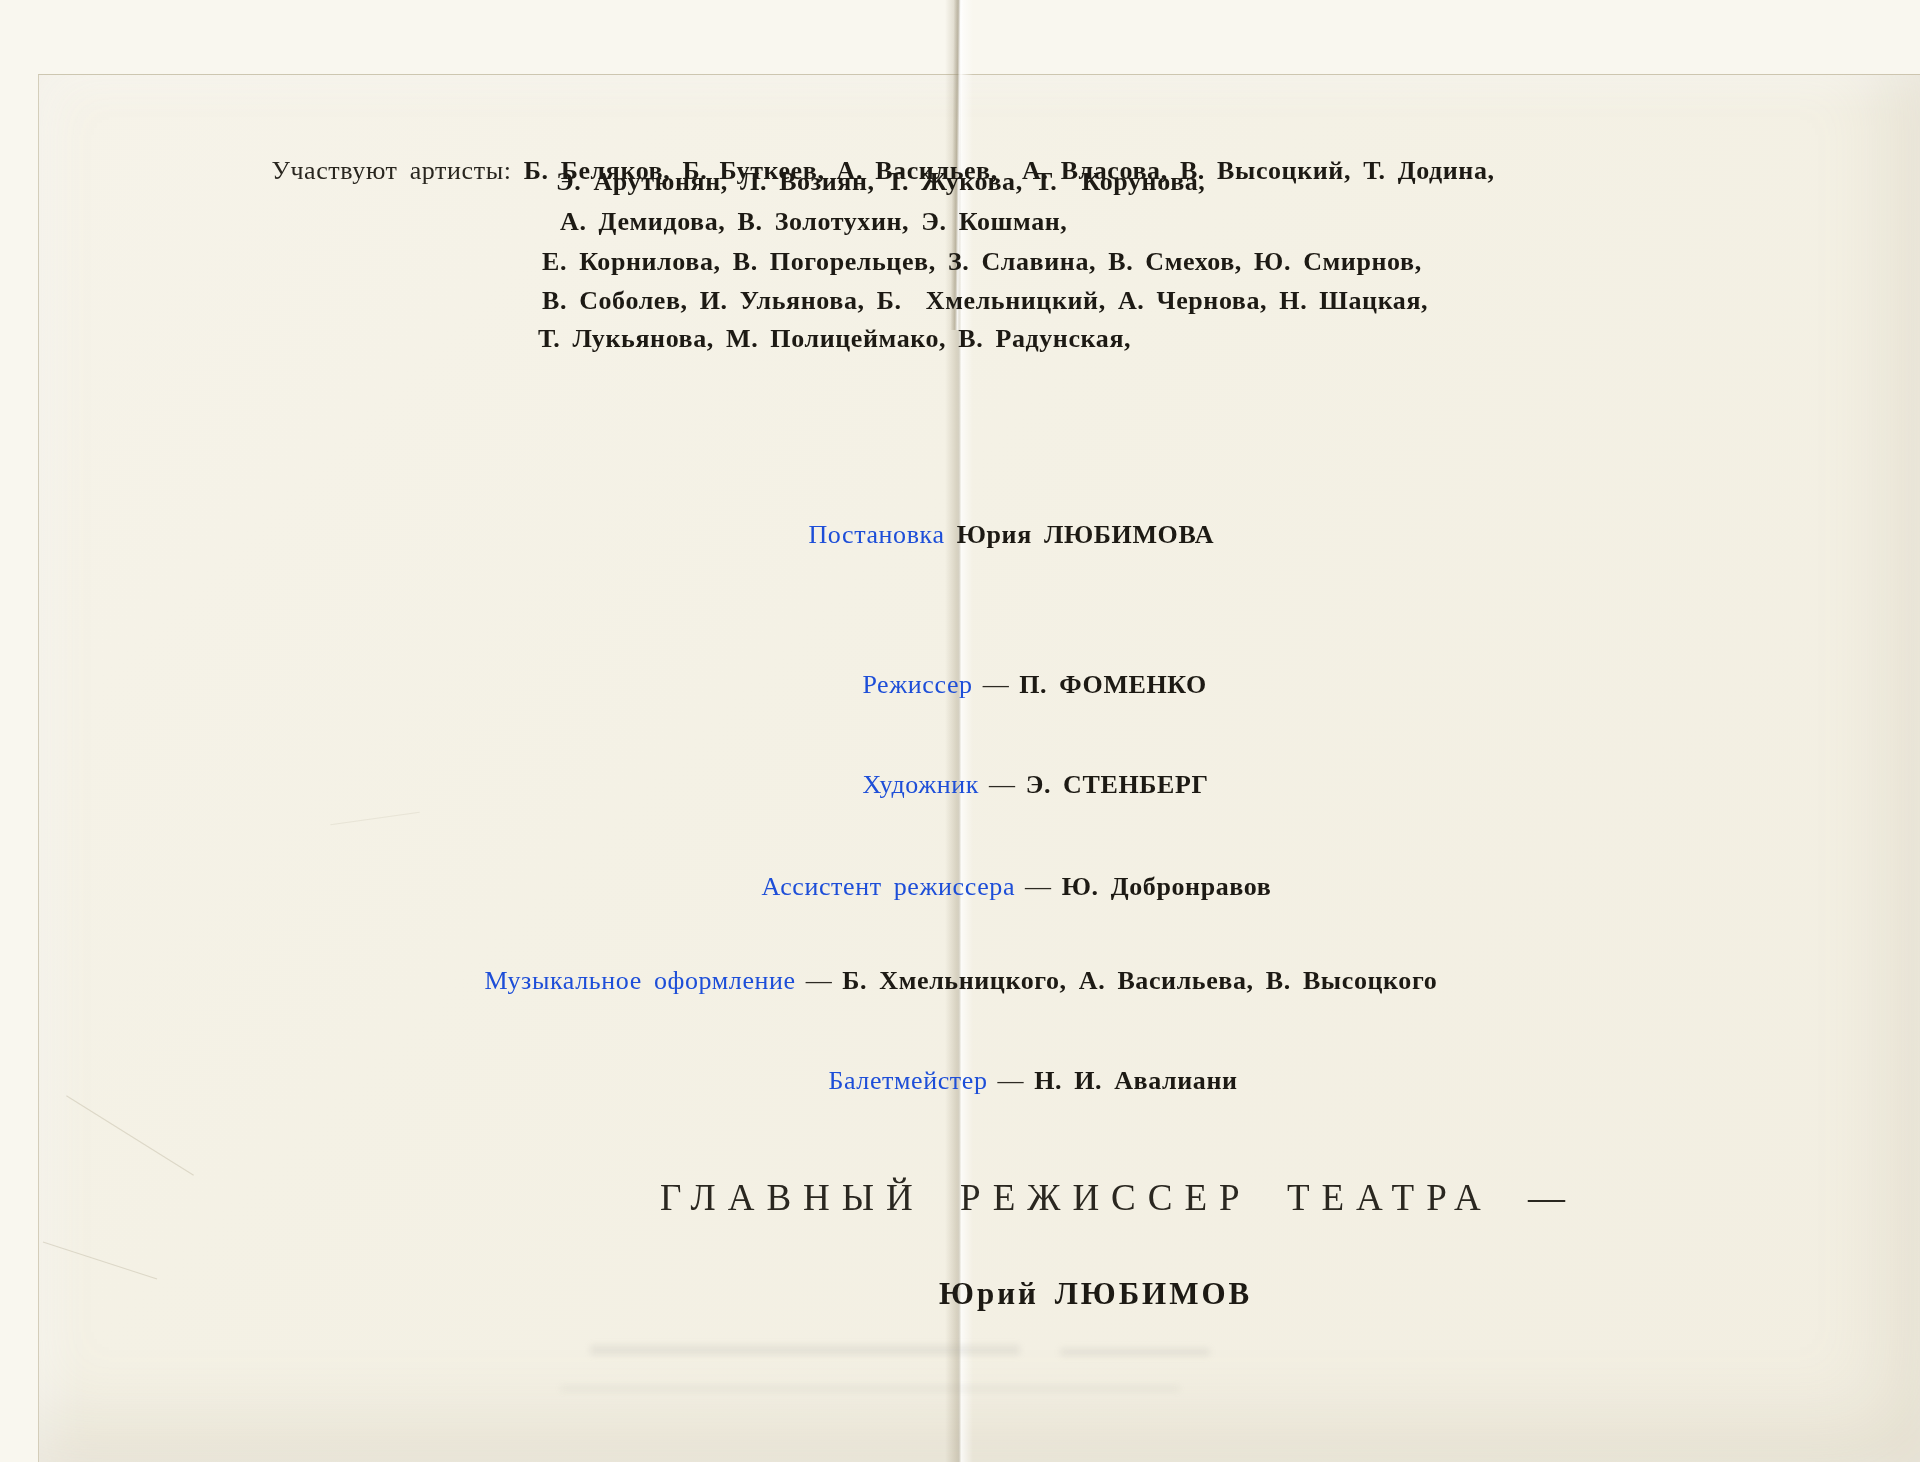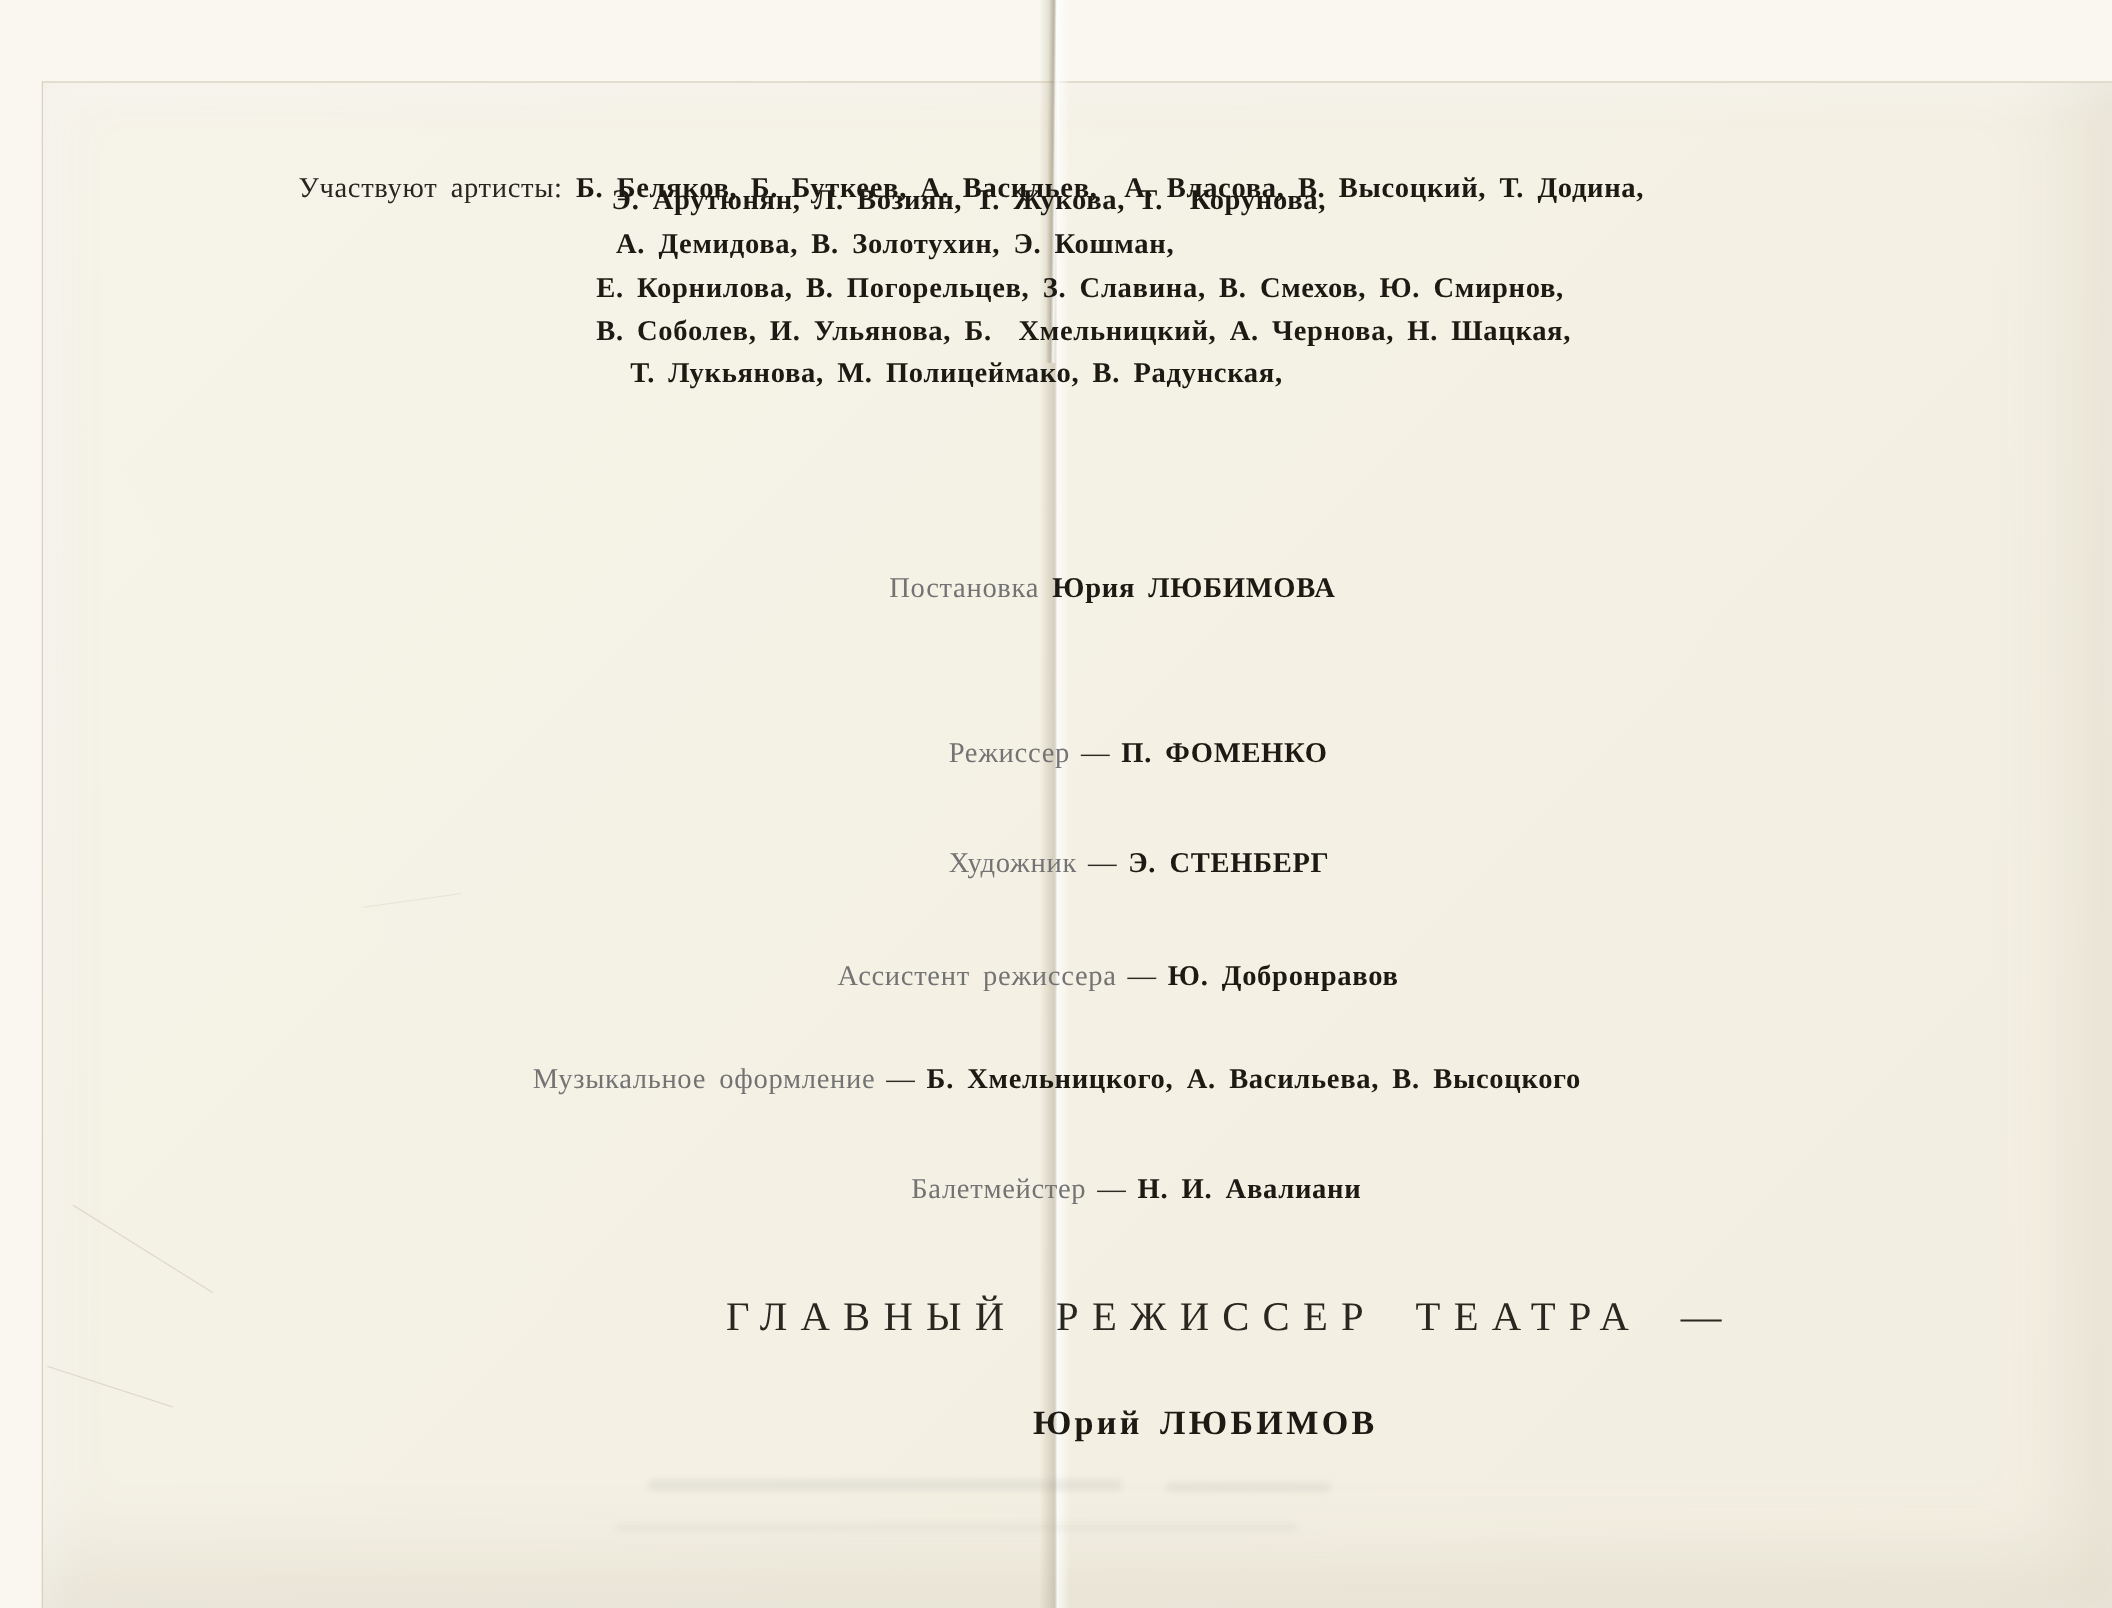--- a/index.html
+++ b/index.html
@@ -72,21 +72,21 @@
 
   .line {
     position: absolute;
     white-space: pre;
     color: #29261f;
     font-size: 26px;
     letter-spacing: 0.6px;
     word-spacing: 5px;
   }
   .bold { font-weight: 700; color: #1d1a14; }
-  .credit-label { color: #737373; }
+  .credit-label { color: #1d4ed8; }
   .dash { padding: 0 10px; color: #2d2a23; }
 
   .footer-title {
     font-size: 37px;
     letter-spacing: 12px;
     word-spacing: 14px;
     color: #2a2720;
   }
   .footer-name {
     font-size: 31px;
@@ -111,21 +111,21 @@
   <div class="ghost g2"></div>
   <div class="ghost g3"></div>
 
   <div class="line" style="left:223px; top:126px;">
     <span>Участвуют артисты: </span><span class="bold">Б. Беляков, Б. Буткеев, А. Васильев,  А. Власова, В. Высоцкий, Т. Додина,</span>
   </div>
   <div class="line bold" style="left:556px; top:167px;">Э. Арутюнян, Л. Возиян, Т. Жукова, Т.  Корунова,</div>
   <div class="line bold" style="left:560px; top:207px;">А. Демидова, В. Золотухин, Э. Кошман,</div>
   <div class="line bold" style="left:542px; top:247px;">Е. Корнилова, В. Погорельцев, З. Славина, В. Смехов, Ю. Смирнов,</div>
   <div class="line bold" style="left:542px; top:286px;">В. Соболев, И. Ульянова, Б.  Хмельницкий, А. Чернова, Н. Шацкая,</div>
-  <div class="line bold" style="left:573px; top:324px;">Т. Лукьянова, М. Полицеймако, В. Радунская,</div>
+  <div class="line bold" style="left:538px; top:324px;">Т. Лукьянова, М. Полицеймако, В. Радунская,</div>
 
   <div class="line" style="left:760px; top:490px;">
     <span class="credit-label">Постановка </span><span class="bold">Юрия ЛЮБИМОВА</span>
   </div>
 
   <div class="line" style="left:814px; top:740px;">
     <span class="credit-label">Художник</span><span class="dash">—</span><span class="bold">Э. СТЕНБЕРГ</span>
   </div>
   <div class="line" style="left:814px; top:640px;">
     <span class="credit-label">Режиссер</span><span class="dash">—</span><span class="bold">П. ФОМЕНКО</span>

